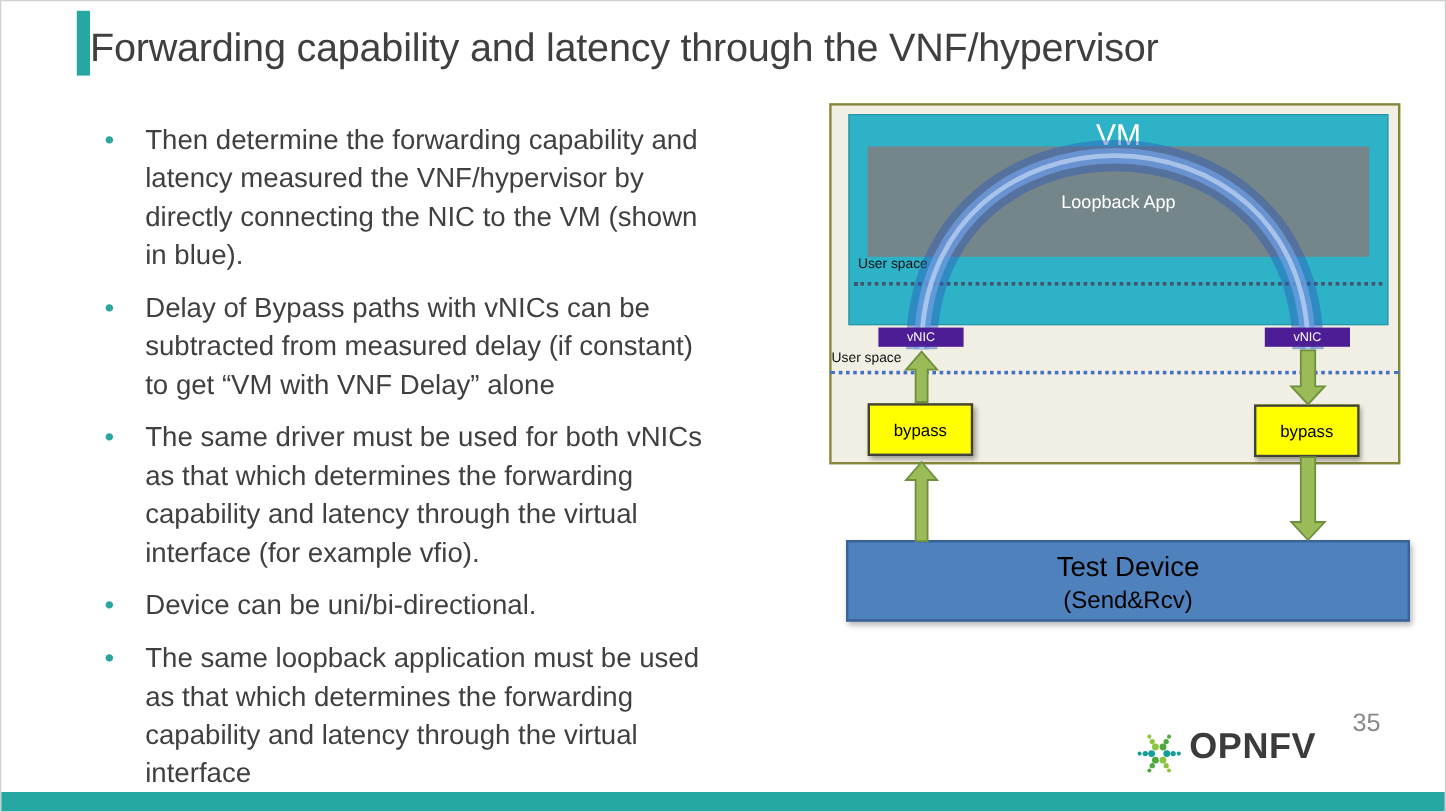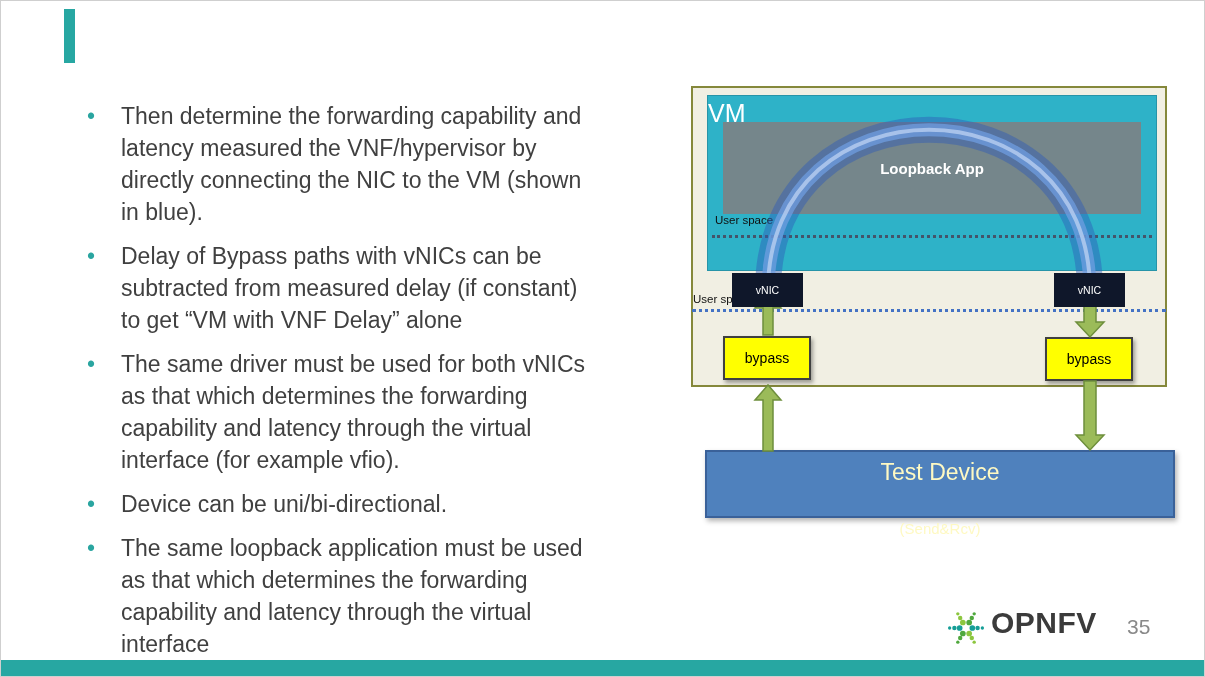--- a/index.html
+++ b/index.html
@@ -24,61 +24,62 @@
   .marker { flex:none; width:34px; color:#2aa5a0; }
   .btext  { flex:1; }
   .sq { text-decoration-style:wavy; text-decoration-color:#e03c31;
         text-decoration-thickness:1px; text-underline-offset:4px; text-decoration-skip-ink:none; }
 
   
   .host-box { left:690px; top:85px; width:476px; height:301px; background:#f1efe3;
               border:2px solid #85883b; box-sizing:border-box; z-index:1; }
   .vm-box { left:706px; top:94px; width:450px; height:176px; background:#2eb2c8;
             border:1px solid #2794a8; box-sizing:border-box; z-index:2; }
-  .vm-title { width:100%; text-align:left; margin-top:3px; font-size:25px; color:#ffffff; }
+  .vm-title { width:100%; text-align:center; margin-top:3px; font-size:25px; color:#ffffff; }
   .loopback { left:722px; top:121px; width:418px; height:92px; background:#75868b;
               z-index:2; display:flex; align-items:center; justify-content:center;
-              color:#ffffff; font-size:15px;font-weight:bold; }
+              color:#ffffff; font-size:15px; }
   .vm-userspace { left:714px; top:213px; font-size:11.5px; color:#101010; z-index:3; }
   .vm-dotted { left:711px; top:234px; width:440px; height:0;
                border-top:3px dotted #44546a; z-index:3; }
-  .vnic { width:71px; height:34px; background:#0f172a; color:#ffffff; font-size:10.5px;
+  .vnic { width:71px; height:16px; background:#4c1d95; color:#ffffff; font-size:10.5px;
           display:flex; align-items:center; justify-content:center; z-index:5; }
   .vnic-left  { left:731px; top:272px; }
   .vnic-right { left:1053px; top:272px; }
   .host-userspace { left:692px; top:292px; font-size:11.5px; color:#101010; z-index:2; }
   .host-dotted { left:691px; top:308px; width:474px; height:0;
                  border-top:3px dotted #4472c4; z-index:2; }
   .bypass { width:88px; height:44px; background:#ffff00; border:2px solid #404040;
             box-sizing:border-box; display:flex; align-items:center; justify-content:center;
             font-size:14px; color:#000000; z-index:2;
             box-shadow:2px 3px 4px rgba(0,0,0,0.35); }
   .bypass-left  { left:722px; top:335px; }
   .bypass-right { left:1044px; top:336px; }
   .test-device { left:704px; top:449px; width:470px; height:68px; background:#4f81bd;
-                 border:2px solid #3a6199; box-sizing:border-box; color:#fef9c3;
+                 border:2px solid #3a6199; box-sizing:border-box; color:#000000;
                  text-align:center; z-index:2; box-shadow:2px 3px 5px rgba(0,0,0,0.3); }
   .td-line1 { font-size:23px; margin-top:5px; line-height:30px; }
-  .td-line2 { font-size:15px; line-height:28px;margin-top:28px; }
+  .td-line2 { font-size:20px; line-height:28px; }
 
   .overlay { left:0; top:0; width:1205px; height:677px; z-index:4; pointer-events:none; }
 
   
   .logo { left:946px; top:608px; width:38px; height:38px; }
   .logo-text { left:990px; top:605px; font-size:30px; font-weight:700; color:#3b3b3b;
                letter-spacing:0.5px; }
-  .page-number { left:1126px; top:614px; font-size:21px; color:#898989; }
+  .page-number { left:1126px; top:590px; font-size:21px; color:#898989; }
 </style>
 </head>
 <body>
 
 <div class="slide">
 
   <div class="abs accent-topleft"></div>
 
+  <h1 class="abs title">Forwarding capability and latency through the VNF/hypervisor</h1>
 
   <ul class="abs bullets">
     <li class="bullet">
       <span class="marker">•</span>
       <span class="btext">Then determine the forwarding capability and latency measured the VNF/hypervisor by directly connecting the NIC to the VM (shown in blue).</span>
     </li>
     <li class="bullet">
       <span class="marker">•</span>
       <span class="btext">Delay of Bypass paths with vNICs can be subtracted from measured delay (if constant) to get “VM with VNF Delay” alone</span>
     </li>

